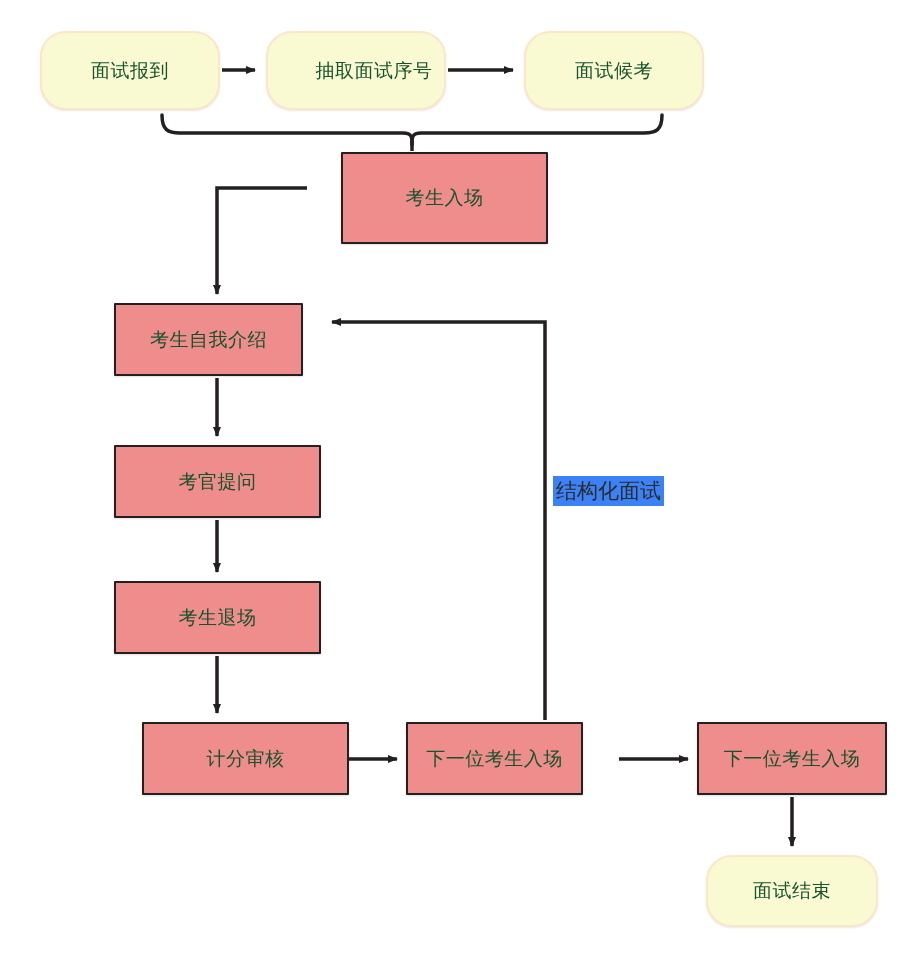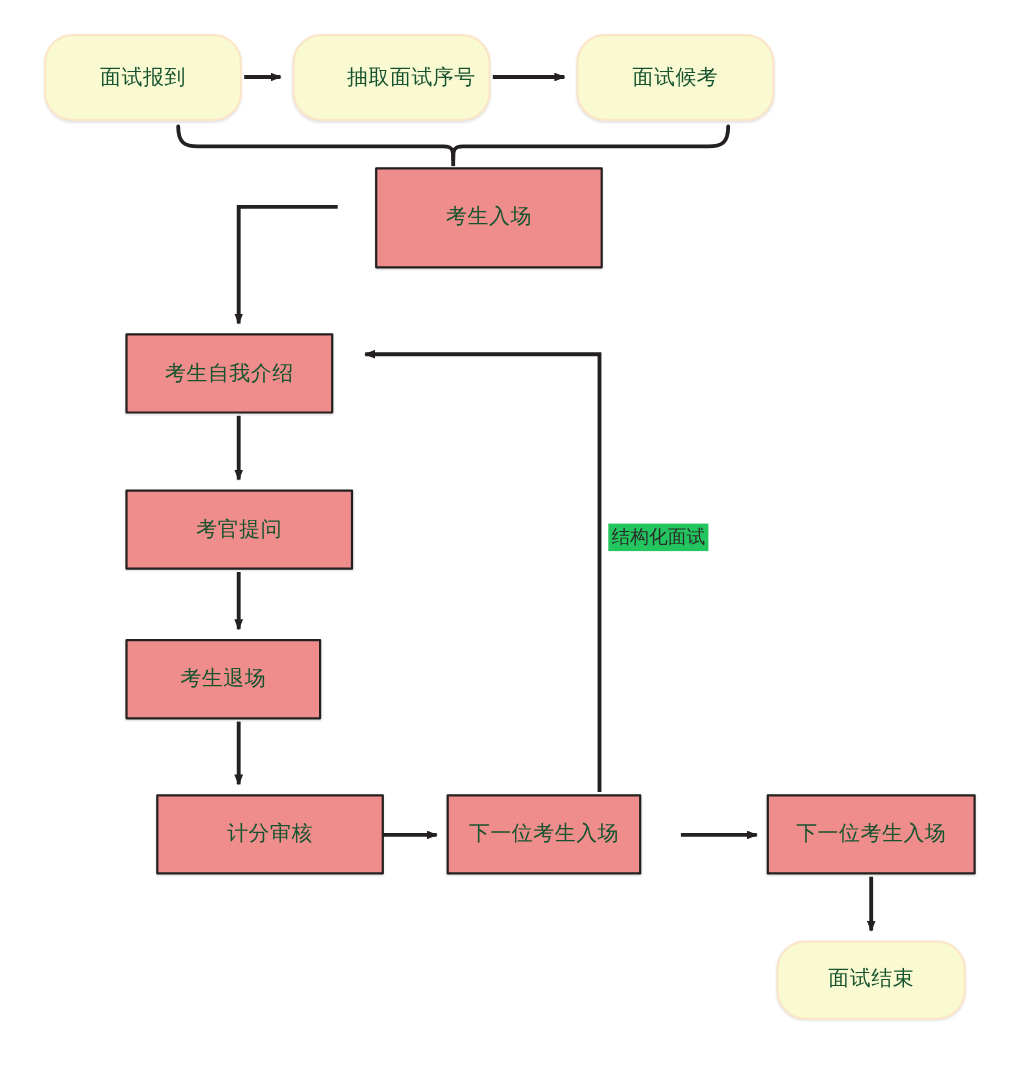--- a/index.html
+++ b/index.html
@@ -44,23 +44,23 @@
     box-shadow: 0 1px 2px rgba(0,0,0,0.10);
   }
   .node-process {
     background: #ef8d8d;
     border: 2.5px solid #23201f;
     border-radius: 1px;
     box-shadow: 0 1px 2px rgba(0,0,0,0.12);
   }
   .edge-label {
     position: absolute;
-    font-size: 17px;
+    font-size: 21px;
     color: #2b2b2b;
-    background: #22c55e;
+    background: #3b82f6;
     padding: 1px 3px;
     white-space: nowrap;
     z-index: 4;
   }
 </style>
 </head>
 <body>
 
 <div id="flowchart-canvas">
 
@@ -140,35 +140,35 @@
   </div>
 
   <div class="node node-process" style="left:114px; top:303px; width:189px; height:73px;">
     <span>考生自我介绍</span>
   </div>
 
   <div class="node node-process" style="left:114px; top:445px; width:207px; height:73px;">
     <span>考官提问</span>
   </div>
 
-  <div class="node node-process" style="left:114px; top:581px; width:178px; height:73px;">
+  <div class="node node-process" style="left:114px; top:581px; width:207px; height:73px;">
     <span>考生退场</span>
   </div>
 
   <div class="node node-process" style="left:114px; top:722px; width:207px; height:73px;margin-left:28px;">
     <span>计分审核</span>
   </div>
 
   <div class="node node-process" style="left:406px; top:722px; width:177px; height:73px;">
     <span>下一位考生入场</span>
   </div>
 
   <div class="node node-process" style="left:697px; top:722px; width:190px; height:73px;">
     <span>下一位考生入场</span>
   </div>
 
-  <div class="node node-terminal" style="left:706px; top:855px; width:172px; height:72px;font-family:Liberation Mono, monospace;">
+  <div class="node node-terminal" style="left:706px; top:855px; width:172px; height:72px;">
     <span>面试结束</span>
   </div>
 
   <div class="edge-label" style="left:553px; top:476px;">结构化面试</div>
 
 </div>
 
 </body></html>

